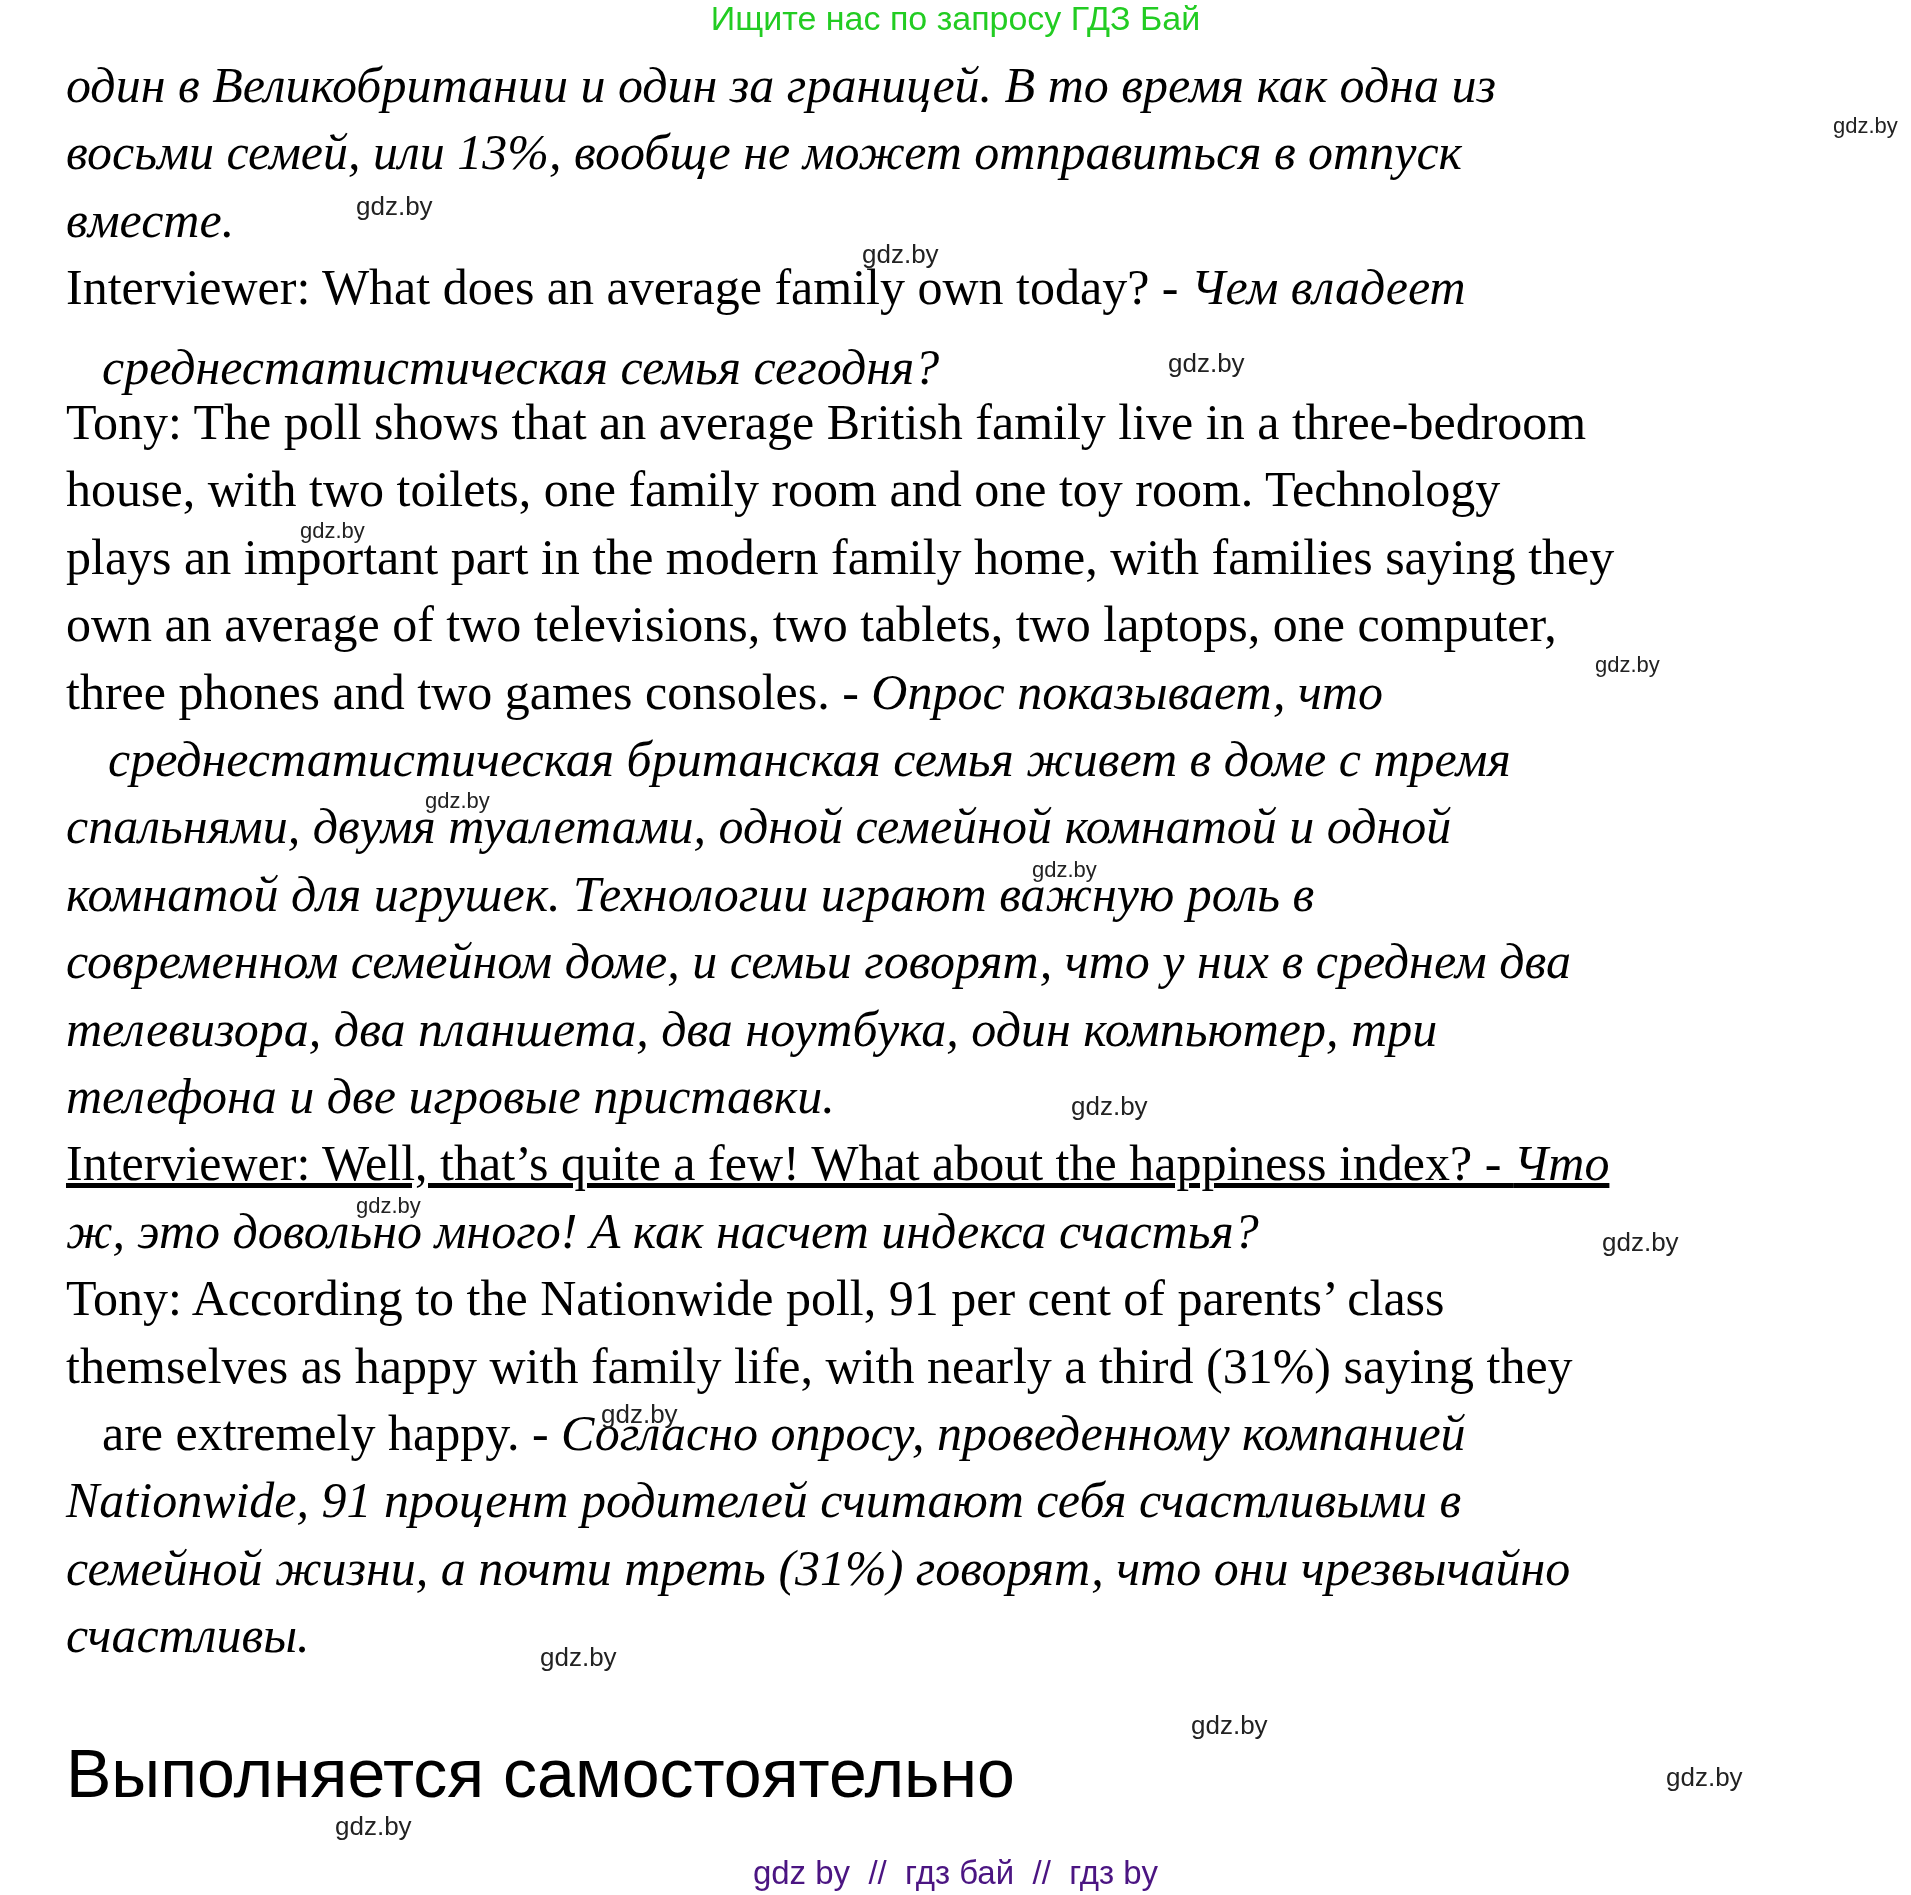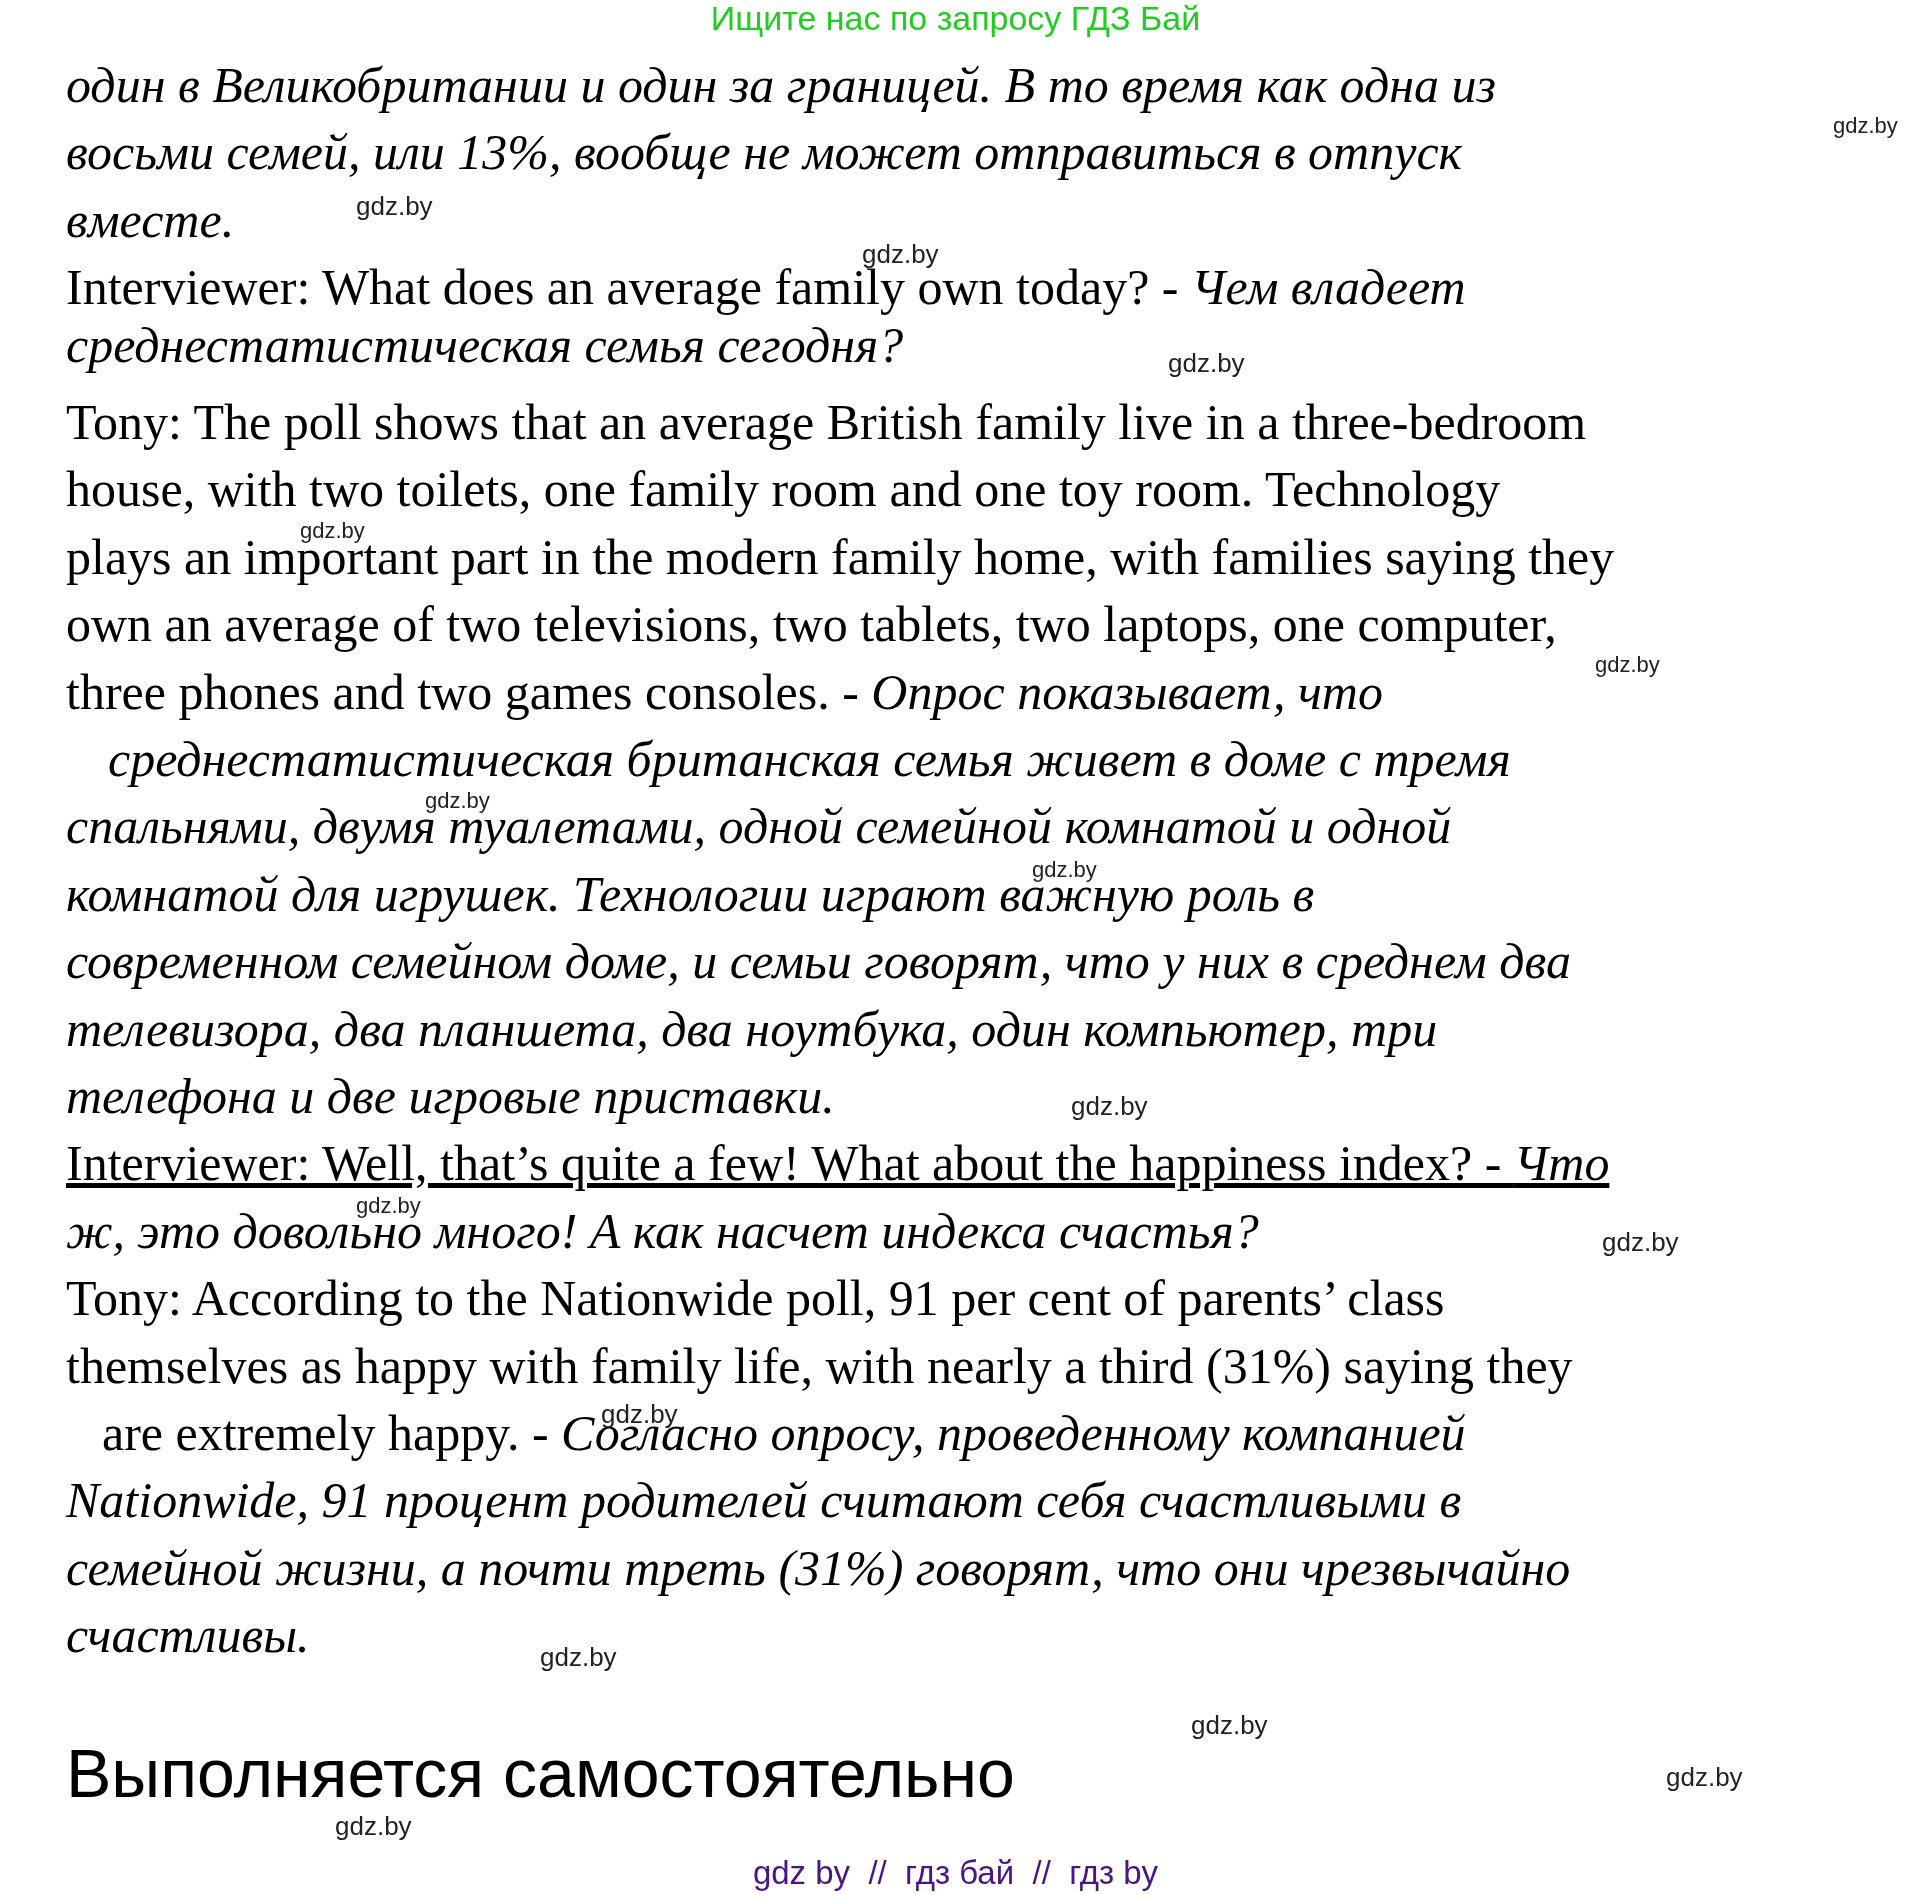--- a/index.html
+++ b/index.html
@@ -20,21 +20,21 @@
 </head>
 <body>
 
 <div class="header">Ищите нас по запросу ГДЗ Бай</div>
 
 <div id="text-body">
     <div class="line" style="top: 52px; white-space: nowrap; text-align-last: left; text-align: left;"><span class="it">один в Великобритании и один за границей. В то время как одна из</span></div>
     <div class="line" style="top: 119px; white-space: nowrap; text-align-last: left; text-align: left;"><span class="it">восьми семей, или 13%, вообще не может отправиться в отпуск</span></div>
     <div class="line last" style="top: 187px; white-space: nowrap; text-align-last: left; text-align: left;"><span class="it">вместе.</span></div>
     <div class="line" style="top: 254px; white-space: nowrap; text-align-last: left; text-align: left;"><span>Interviewer: What does an average family own today? - </span><span class="it">Чем владеет</span></div>
-    <div class="line last" style="top: 312px; white-space: nowrap; text-align-last: left; text-align: right;"><span class="it">среднестатистическая семья сегодня?</span></div>
+    <div class="line last" style="top: 334px; white-space: nowrap; text-align-last: left; text-align: right; margin-left: 36px;"><span class="it">среднестатистическая семья сегодня?</span></div>
     <div class="line" style="top: 389px; white-space: nowrap; text-align-last: left; text-align: left;"><span>Tony: The poll shows that an average British family live in a three-bedroom</span></div>
     <div class="line" style="top: 456px; white-space: nowrap; text-align-last: left; text-align: left;"><span>house, with two toilets, one family room and one toy room. Technology</span></div>
     <div class="line" style="top: 524px; white-space: nowrap; text-align-last: left; text-align: left;"><span>plays an important part in the modern family home, with families saying they</span></div>
     <div class="line" style="top: 591px; white-space: nowrap; text-align-last: left; text-align: left;"><span>own an average of two televisions, two tablets, two laptops, one computer,</span></div>
     <div class="line" style="top: 659px; white-space: nowrap; text-align-last: left; text-align: left;"><span>three phones and two games consoles. - </span><span class="it">Опрос показывает, что</span></div>
     <div class="line" style="top: 726px; white-space: nowrap; text-align-last: left; text-align: left; margin-left: 42px;"><span class="it">среднестатистическая британская семья живет в доме с тремя</span></div>
     <div class="line" style="top: 793px; white-space: nowrap; text-align-last: left; text-align: left;"><span class="it">спальнями, двумя туалетами, одной семейной комнатой и одной</span></div>
     <div class="line" style="top: 861px; white-space: nowrap; text-align-last: left; text-align: left;"><span class="it">комнатой для игрушек. Технологии играют важную роль в</span></div>
     <div class="line" style="top: 928px; white-space: nowrap; text-align-last: left; text-align: left;"><span class="it">современном семейном доме, и семьи говорят, что у них в среднем два</span></div>
     <div class="line" style="top: 996px; white-space: nowrap; text-align-last: left; text-align: left;"><span class="it">телевизора, два планшета, два ноутбука, один компьютер, три</span></div>

